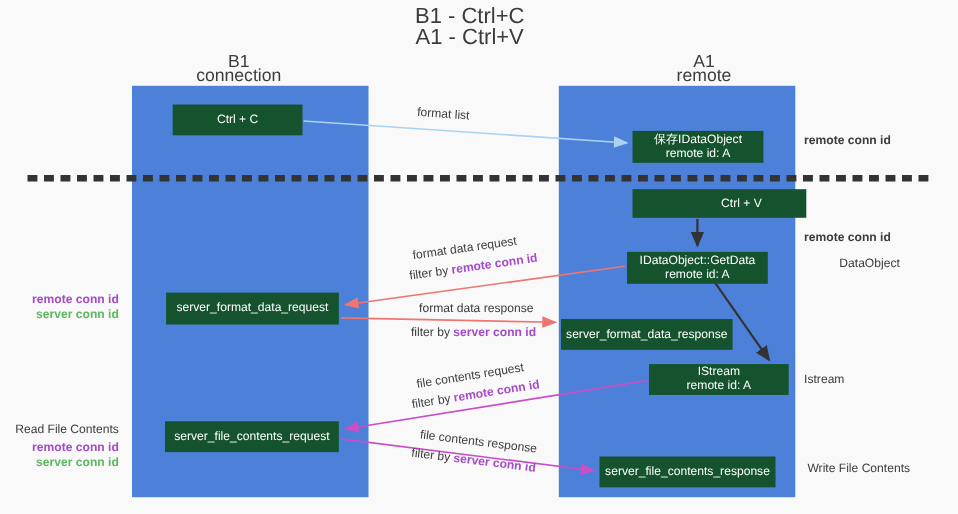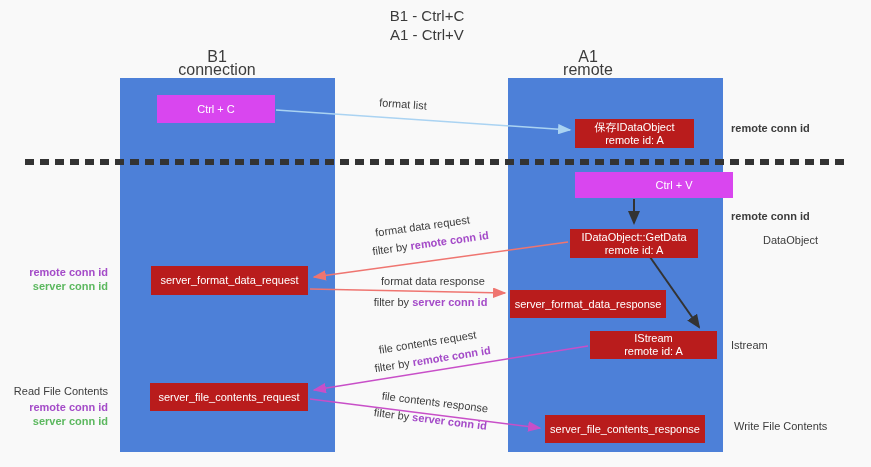--- a/index.html
+++ b/index.html
@@ -1,25 +1,25 @@
 <!DOCTYPE html>
 <html><head>
 <meta charset="utf-8">
 <style>
   html,body { margin:0; padding:0; background:#f9f9f9; font-family:"Liberation Sans",sans-serif; }
   .stage { position:relative; width:871px; height:467px; background:#f9f9f9; overflow:hidden; }
   .lane { position:absolute; top:78px; width:215px; height:374px; background:#4d80d8; }
   .title { position:absolute; left:297px; top:6px; width:260px; text-align:center;
-           font-size:15px; line-height:19px; color:#3b3b3b; }
+           font-size:20px; line-height:19px; color:#3b3b3b; }
   .lanehead { position:absolute; top:50px; width:180px; text-align:center;
               font-size:16px; line-height:13px; color:#3c3c3c; }
   .box { position:absolute; display:flex; flex-direction:column; align-items:center; justify-content:center;
          color:#fff; font-size:11px; line-height:13px; text-align:center; }
-  .green  { background:#d946ef; }
-  .orange { background:#b91c1c; }
+  .green  { background:#14532d; }
+  .orange { background:#14532d; }
   .flabel { position:absolute; font-size:11px; color:#3c3c3c; text-align:center; white-space:nowrap; }
   .purple { color:#a44bc8; font-weight:bold; }
   .greentx { color:#5cb85f; font-weight:bold; }
   .side { position:absolute; font-size:11px; color:#3c3c3c; white-space:nowrap; }
   .side.bold { font-weight:bold; }
   .leftstack { position:absolute; width:108px; text-align:right; font-size:11px; white-space:nowrap; }
   .rot-fl  { transform:rotate(4deg); }
   .rot-up  { transform:rotate(-8deg); }
   .rot-up9 { transform:rotate(-9deg); }
   .rot-dn  { transform:rotate(7deg); }
@@ -32,21 +32,21 @@
 
   <div class="title">
     <div>B1 - Ctrl+C</div>
     <div>A1 - Ctrl+V</div>
   </div>
 
   <div class="lanehead" style="left:127px;">
     <div>B1</div>
     <div>connection</div>
   </div>
-  <div class="lanehead" style="left:498px;">
+  <div class="lanehead" style="left:550px;">
     <div>A1</div>
     <div>remote</div>
   </div>
 
   <div class="lane" style="left:120px;"></div>
   <div class="lane" style="left:508px;"></div>
 
   <svg class="overlay" width="871" height="467" viewBox="0 0 871 467">
     <defs>
       <marker id="mblue" markerWidth="9" markerHeight="7" refX="8" refY="3.5" orient="auto">

